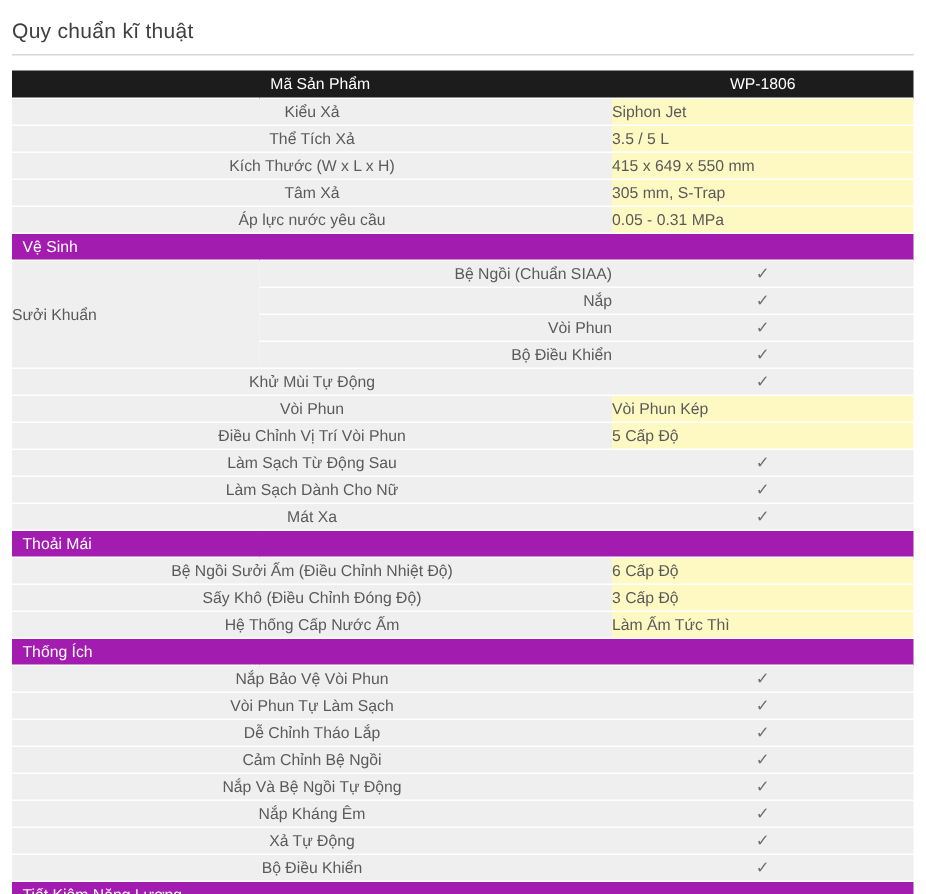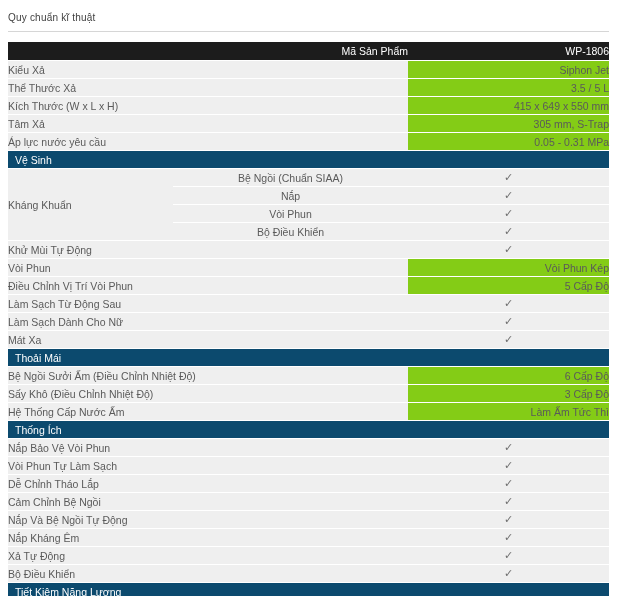--- a/index.html
+++ b/index.html
@@ -14,21 +14,21 @@
     color: #4a4a4a;
     -webkit-font-smoothing: antialiased;
   }
   .page {
     position: relative;
     width: 617px;
     height: 596px;
     overflow: hidden;
   }
   .title {
-    font-size: 10px;
+    font-size: 14px;
     color: #3f3f3f;
     padding: 12px 8px 8px 8px;
     letter-spacing: 0.2px;
   }
   .title-rule {
     height: 1px;
     background: #d6d6d6;
     margin: 0 8px 10px 8px;
   }
   table.spec {
@@ -47,53 +47,53 @@
   .col-c { width: 201px; }
 
   tr.row td {
     height: 17px;
     border-bottom: 1px solid #ffffff;
   }
   td.label {
     background: #efefef;
     color: #5a5a5a;
     padding-left: 7px;
+    text-align: center;
+  }
+  td.sub {
+    background: #efefef;
+    color: #5a5a5a;
+    padding-left: 38px;
+    text-align: right;
+  }
+  td.value {
+    background: #fef9c3;
+    color: #5a5a5a;
     text-align: left;
-  }
-  td.sub {
-    background: #efefef;
-    color: #5a5a5a;
-    padding-left: 38px;
-    text-align: center;
-  }
-  td.value {
-    background: #84cc16;
-    color: #5a5a5a;
-    text-align: right;
   }
   td.check {
     background: #efefef;
     color: #6f6f6f;
     text-align: center;
     font-size: 11px;
   }
   
   tr.hdr td {
     height: 18px;
     background: #1c1c1c;
     color: #ffffff;
     border-bottom: 1px solid #ffffff;
   }
-  tr.hdr td.label { padding-left: 11px; text-align: right; background: #1c1c1c; color:#ffffff;}
-  tr.hdr td.value { text-align: right; background: #1c1c1c; color:#ffffff;}
+  tr.hdr td.label { padding-left: 11px; text-align: center; background: #1c1c1c; color:#ffffff;}
+  tr.hdr td.value { text-align: center; background: #1c1c1c; color:#ffffff;}
 
   
   tr.section td {
     height: 17px;
-    background: #0c4a6e;
+    background: #a21caf;
     color: #ffffff;
     border-bottom: 1px solid #ffffff;
     padding-left: 7px;
     text-align: left;
   }
   td.group-label {
     background: #efefef;
     color: #5a5a5a;
     padding-left: 7px;
     text-align: left;
@@ -117,40 +117,40 @@
     <tbody>
         <tr class="hdr">
           <td class="label" colspan="2">Mã Sản Phẩm</td>
           <td class="value">WP-1806</td>
         </tr>
         <tr class="row">
           <td class="label" colspan="2">Kiểu Xả</td>
           <td class="value">Siphon Jet</td>
         </tr>
         <tr class="row">
-          <td class="label" colspan="2">Thể Thước Xả</td>
+          <td class="label" colspan="2">Thể Tích Xả</td>
           <td class="value">3.5 / 5 L</td>
         </tr>
         <tr class="row">
           <td class="label" colspan="2">Kích Thước (W x L x H)</td>
           <td class="value">415 x 649 x 550 mm</td>
         </tr>
         <tr class="row">
           <td class="label" colspan="2">Tâm Xả</td>
           <td class="value">305 mm, S-Trap</td>
         </tr>
         <tr class="row">
           <td class="label" colspan="2">Áp lực nước yêu cầu</td>
           <td class="value">0.05 - 0.31 MPa</td>
         </tr>
         <tr class="section">
           <td colspan="3">Vệ Sinh</td>
         </tr>
         <tr class="row">
-          <td class="group-label" rowspan="4">Kháng Khuẩn</td>
+          <td class="group-label" rowspan="4">Sưởi Khuẩn</td>
           <td class="sub">Bệ Ngồi (Chuẩn SIAA)</td>
           <td class="check">✓</td>
         </tr>
         <tr class="row">
           <td class="sub">Nắp</td>
           <td class="check">✓</td>
         </tr>
         <tr class="row">
           <td class="sub">Vòi Phun</td>
           <td class="check">✓</td>
@@ -184,21 +184,21 @@
           <td class="check">✓</td>
         </tr>
         <tr class="section">
           <td colspan="3">Thoải Mái</td>
         </tr>
         <tr class="row">
           <td class="label" colspan="2">Bệ Ngồi Sưởi Ấm (Điều Chỉnh Nhiệt Độ)</td>
           <td class="value">6 Cấp Độ</td>
         </tr>
         <tr class="row">
-          <td class="label" colspan="2">Sấy Khô (Điều Chỉnh Nhiệt Độ)</td>
+          <td class="label" colspan="2">Sấy Khô (Điều Chỉnh Đóng Độ)</td>
           <td class="value">3 Cấp Độ</td>
         </tr>
         <tr class="row">
           <td class="label" colspan="2">Hệ Thống Cấp Nước Ấm</td>
           <td class="value">Làm Ấm Tức Thì</td>
         </tr>
         <tr class="section">
           <td colspan="3">Thống Ích</td>
         </tr>
         <tr class="row">

